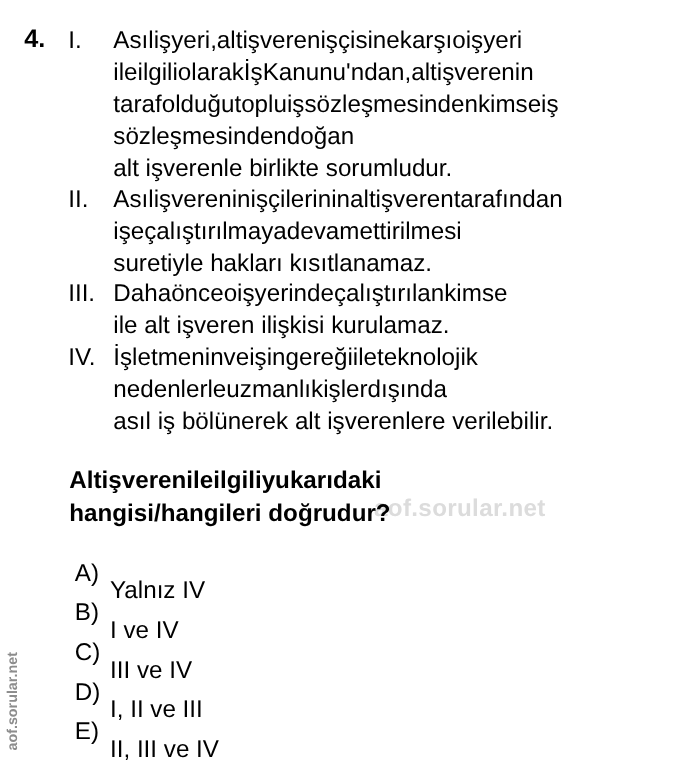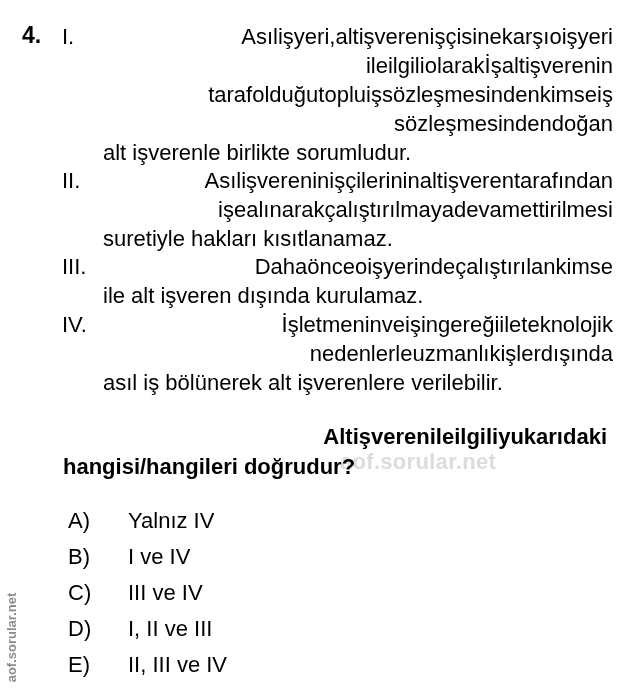--- a/index.html
+++ b/index.html
@@ -37,21 +37,21 @@
     position: absolute;
     left: 103px;
     width: 510px;
     font-size: 22px;
     line-height: 29px;
     text-align: justify;
     text-align-last: left;
   }
   .jline {
     display: flex;
-    justify-content: flex-end;
+    justify-content: flex-start;
     white-space: nowrap;
     height: 29px;
     line-height: 29px;
   }
   .pline {
     display: block;
     white-space: nowrap;
     height: 29px;
     line-height: 29px;
   }
@@ -87,21 +87,22 @@
     font-size: 22px;
     white-space: nowrap;
   }
   .option .letter {
     position: absolute;
     left: 0;
     width: 45px;
   }
   .option .text {
     position: absolute;
-    left: 60px;
+    left: 32px;
+    margin-top: 16px;
   }
   .side-watermark {
     position: absolute;
     left: 0px;
     top: 590px;
     width: 20px;
     height: 100px;
   }
   .side-watermark span {
     position: absolute;
@@ -133,20 +134,21 @@
           <span>işçisine</span>
           <span>karşı</span>
           <span>o</span>
           <span>işyeri</span>
         </div>
         <div class="jline">
           <span>ile</span>
           <span>ilgili</span>
           <span>olarak</span>
           <span>İş</span>
+          <span>Kanunu'ndan,</span>
           <span>alt</span>
           <span>işverenin</span>
         </div>
         <div class="jline">
           <span>taraf</span>
           <span>olduğu</span>
           <span>toplu</span>
           <span>iş</span>
           <span>sözleşmesinden</span>
           <span>kimse</span>
@@ -165,40 +167,39 @@
         <div class="jline">
           <span>Asıl</span>
           <span>işverenin</span>
           <span>işçilerinin</span>
           <span>alt</span>
           <span>işveren</span>
           <span>tarafından</span>
         </div>
         <div class="jline">
           <span>işe</span>
-          <span>alınarak</span>
           <span>çalıştırılmaya</span>
           <span>devam</span>
           <span>ettirilmesi</span>
         </div>
         <div class="pline">suretiyle hakları kısıtlanamaz.</div>
       </div>
     </div>
     <div class="stmt" style="top: 252px;">
       <div class="roman">III.</div>
       <div class="stmt-text">
         <div class="jline">
           <span>Daha</span>
           <span>önce</span>
           <span>o</span>
           <span>işyerinde</span>
           <span>çalıştırılan</span>
           <span>kimse</span>
         </div>
-        <div class="pline">ile alt işveren dışında kurulamaz.</div>
+        <div class="pline">ile alt işveren ilişkisi kurulamaz.</div>
       </div>
     </div>
     <div class="stmt" style="top: 310px;">
       <div class="roman">IV.</div>
       <div class="stmt-text">
         <div class="jline">
           <span>İşletmenin</span>
           <span>ve</span>
           <span>işin</span>
           <span>gereği</span>

